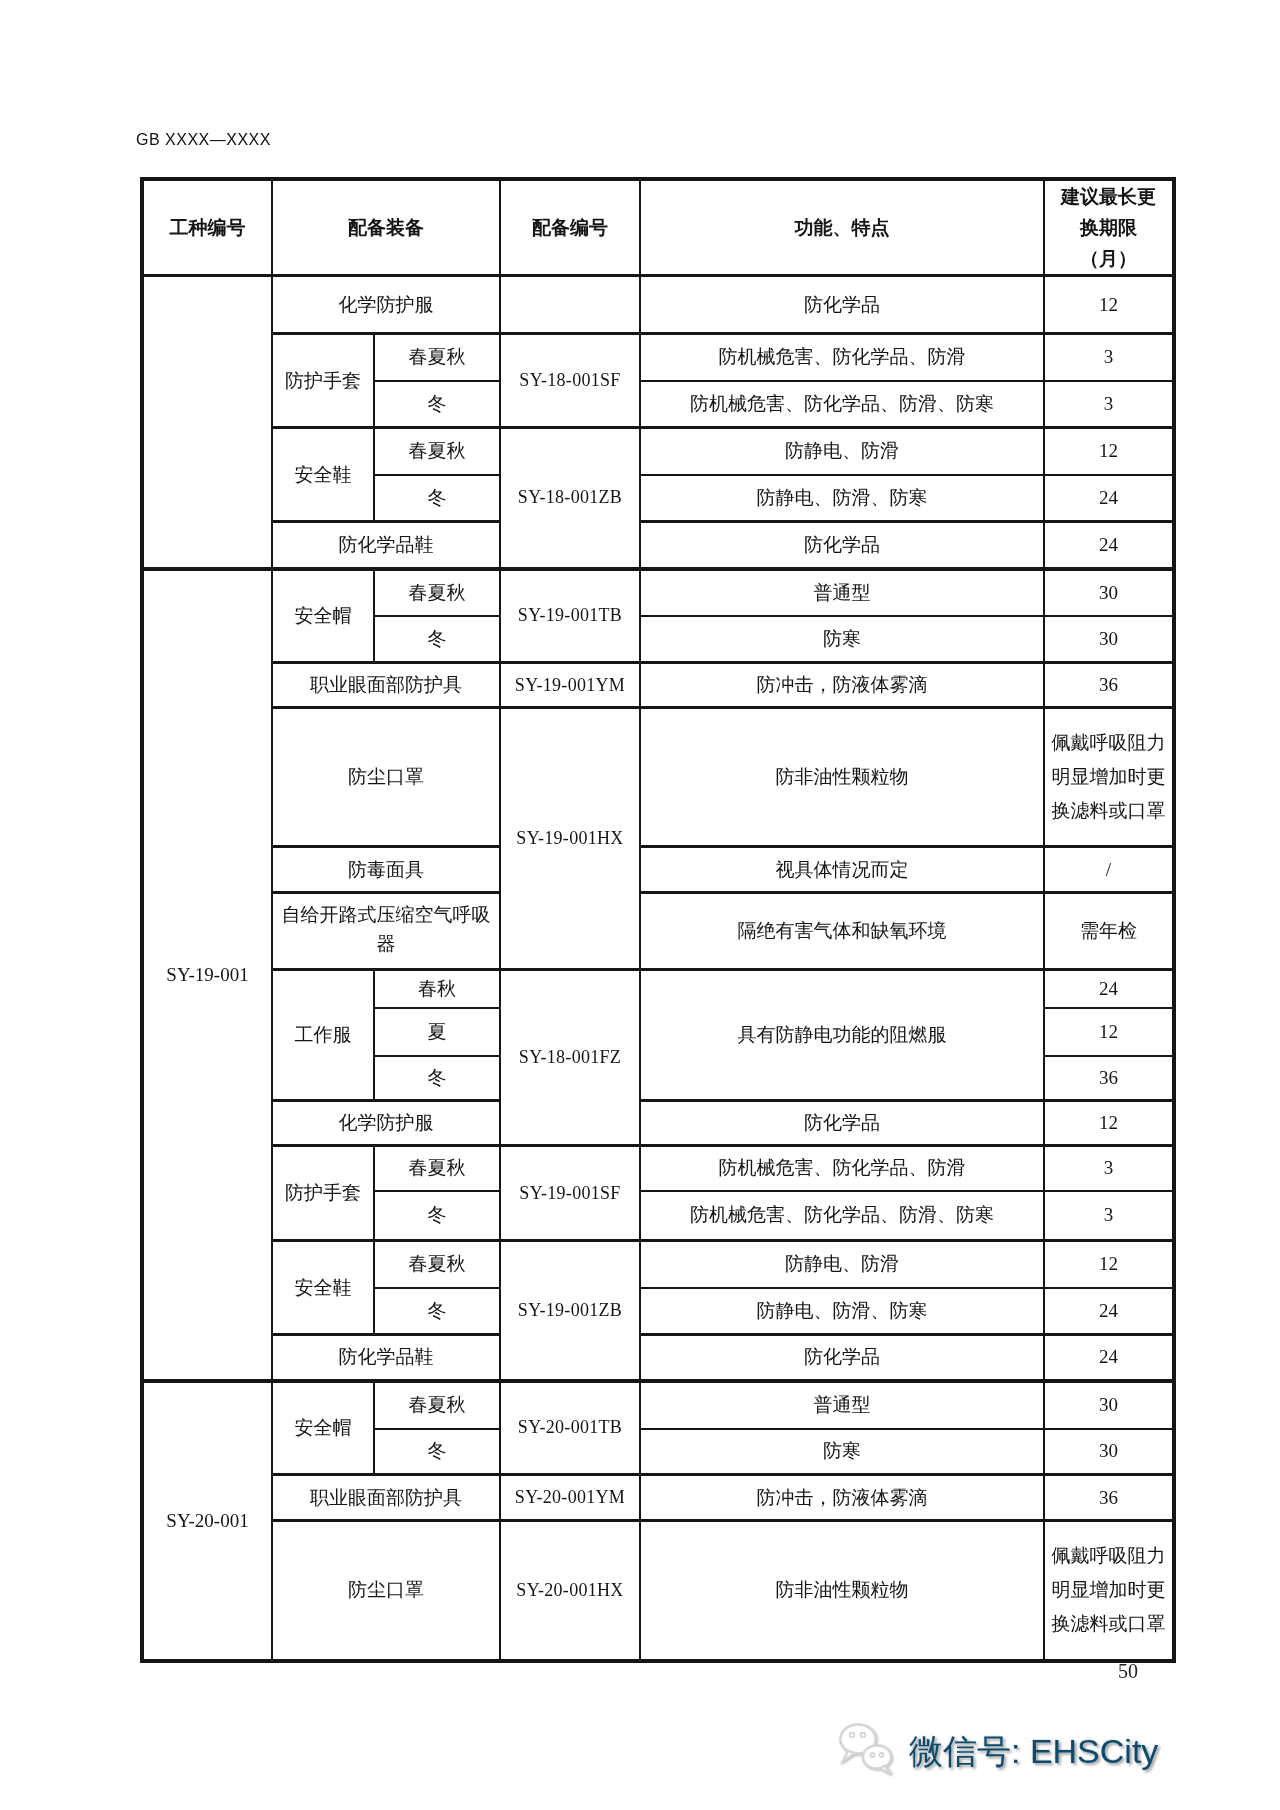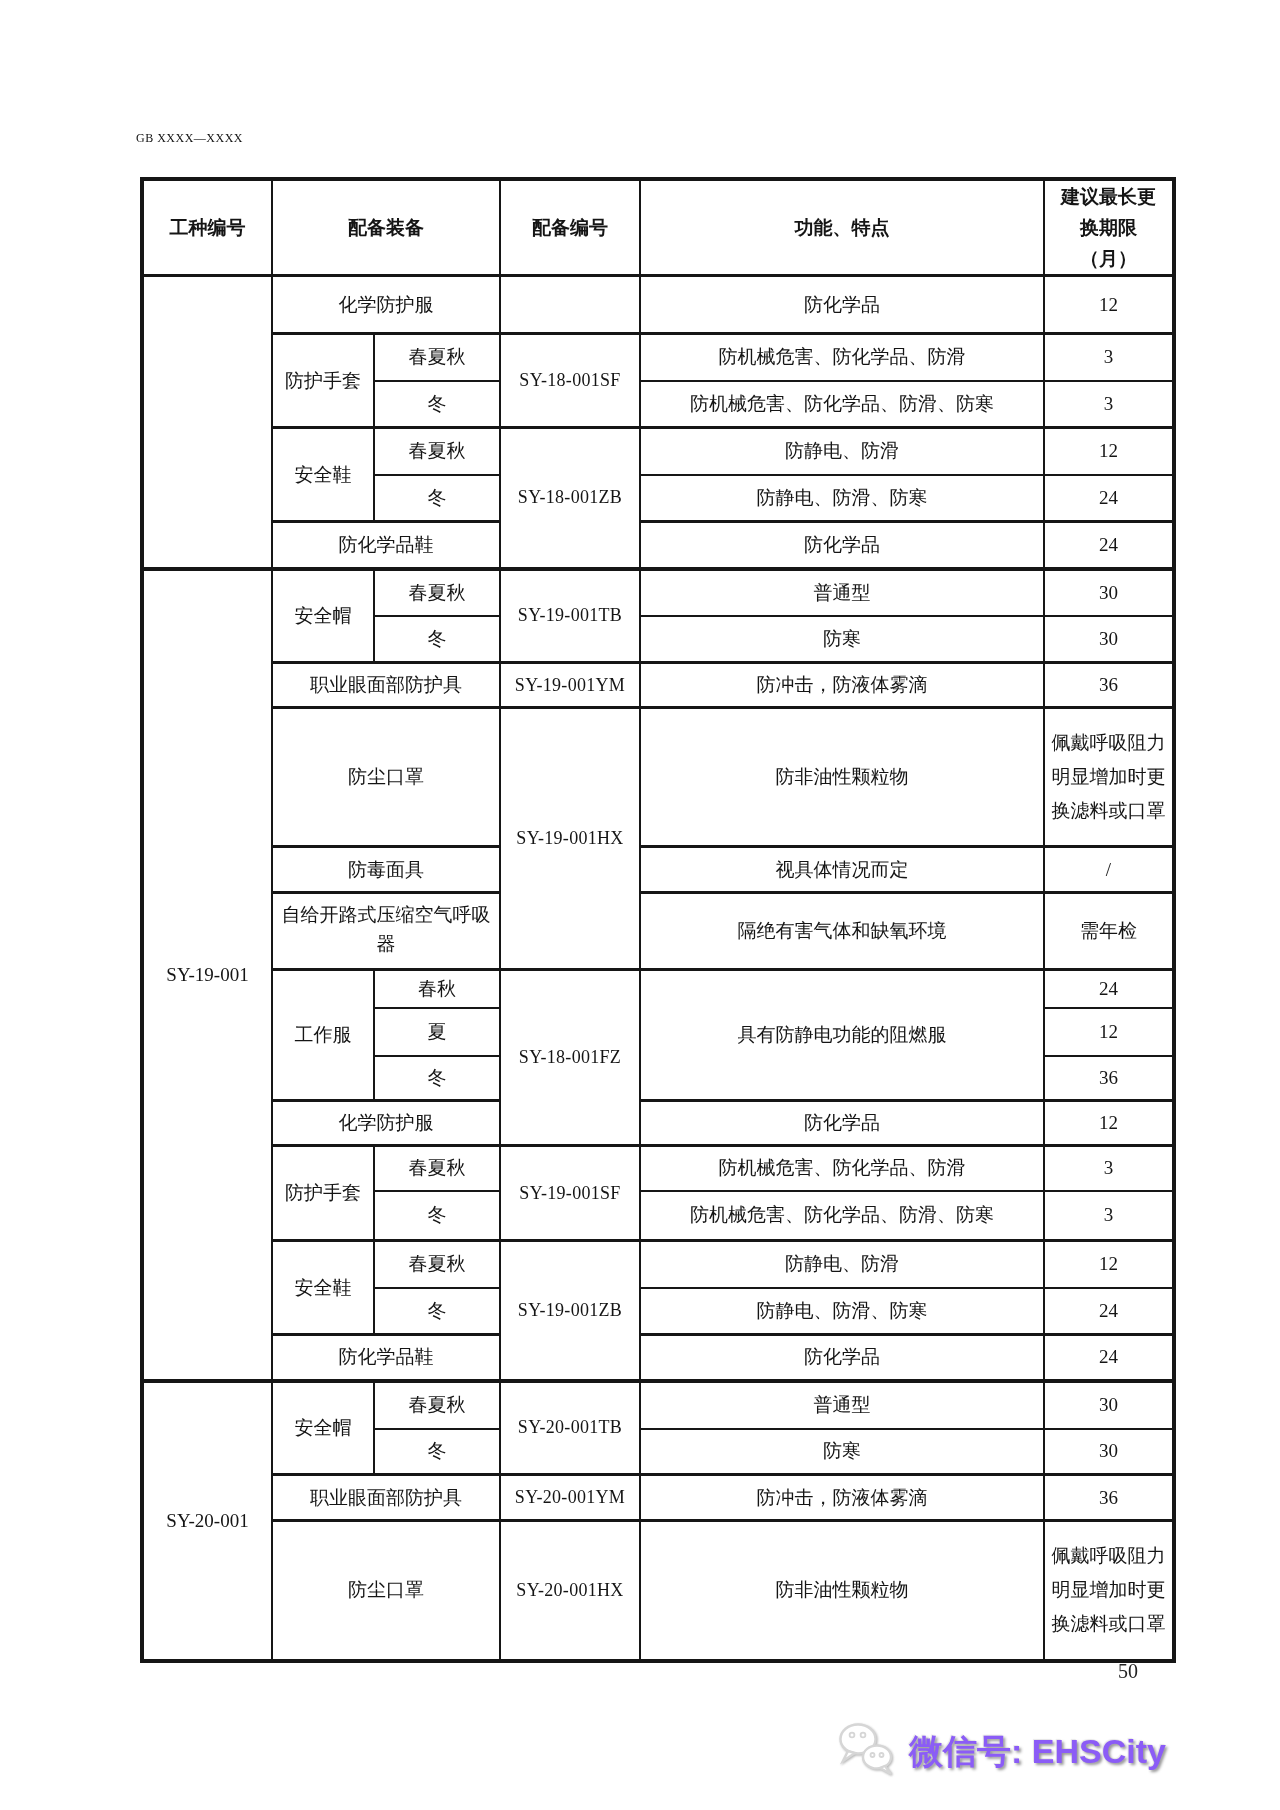--- a/index.html
+++ b/index.html
@@ -2,22 +2,22 @@
 <html><head>
 <meta charset="utf-8">
 <style>
   html,body{margin:0;padding:0;}
   body{
     width:1280px;height:1810px;position:relative;background:#ffffff;
     font-family:"Liberation Serif","DejaVu Serif",serif;color:#1a1a1a;
   }
   .doc-code{
     position:absolute;left:136px;top:131px;
-    font-family:Liberation Serif, serif;
-    font-size:12px;letter-spacing:0.5px;color:#111;
+    font-family:Liberation Sans, sans-serif;
+    font-size:16px;letter-spacing:0.5px;color:#111;
   }
   table.ppe{
     position:absolute;left:140px;top:177px;width:1032px;
     border-collapse:collapse;table-layout:fixed;
     font-size:19px;color:#151515;
     border:4px solid #161616;
   }
   table.ppe th, table.ppe td{
     border:2px solid #161616;
     text-align:center;vertical-align:middle;
@@ -35,21 +35,21 @@
   .t4{border-top-width:4px !important;}
   .page-num{
     position:absolute;left:1118px;top:1660px;font-size:20px;color:#222;text-align:center;
   }
   .wx-footer{
     position:absolute;left:835px;top:1712px;width:360px;height:80px;
     display:flex;align-items:center;gap:10px;
   }
   .wx-footer .wx-text{
     font-family:"Liberation Sans","DejaVu Sans",sans-serif;
-    font-size:34px;font-weight:bold;color:#8b5cf6;
+    font-size:34px;font-weight:normal;color:#0c4a6e;
     text-shadow:2px 2px 3px #969696, -1px -1px 1px #e8e8e8;
     white-space:nowrap;
   }
   .wx-icon-svg{filter:drop-shadow(1.5px 1.5px 1px rgba(120,120,120,0.55));}
 </style>
 </head>
 <body>
 
 <div class="doc-code">GB XXXX—XXXX</div>
 

